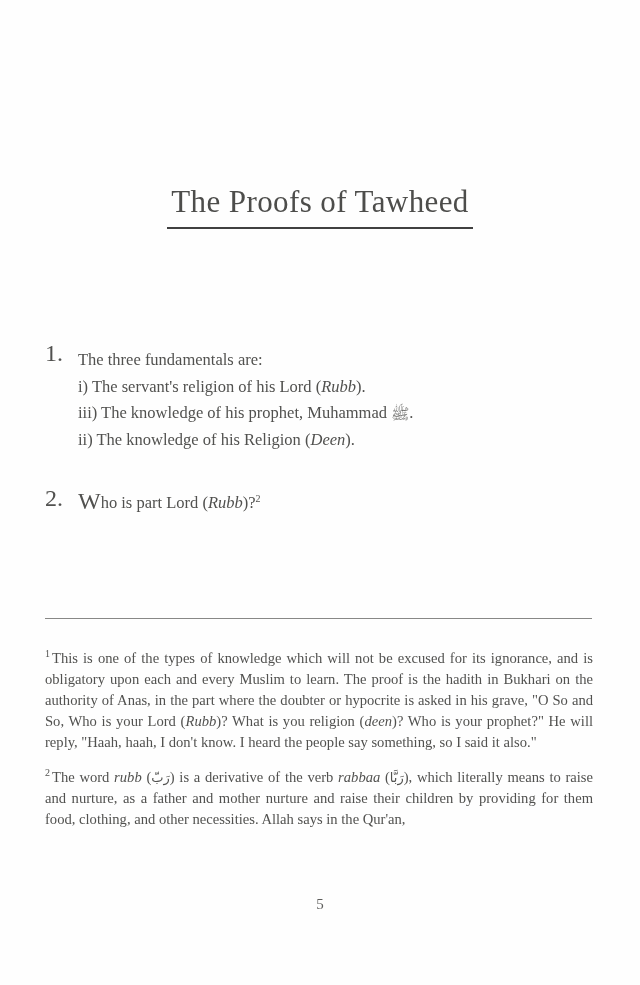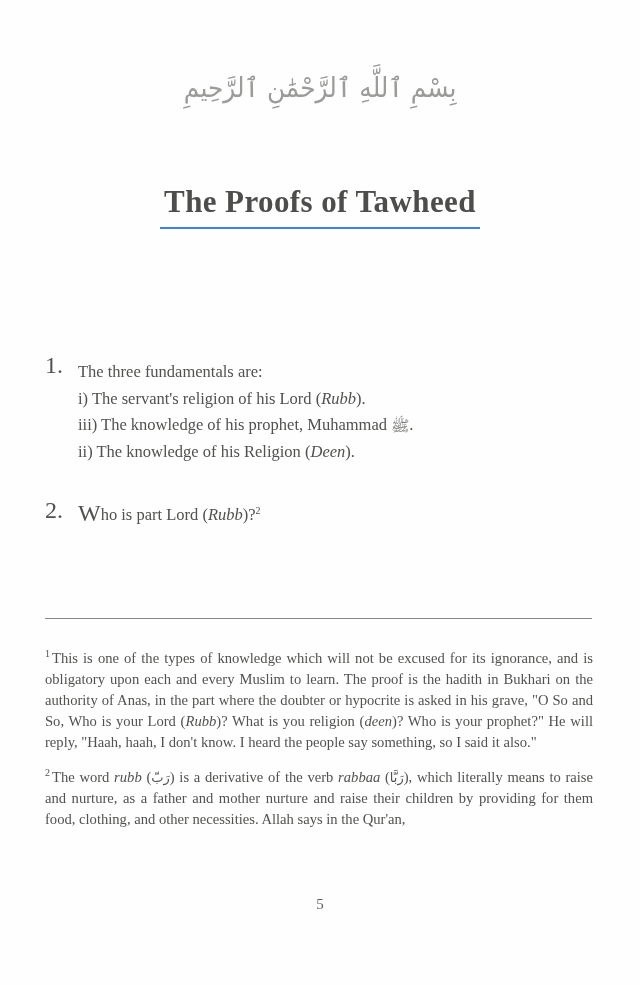--- a/index.html
+++ b/index.html
@@ -47,26 +47,26 @@
   .title-wrap {
     position: absolute;
     top: 163px;
     left: 0;
     width: 640px;
     text-align: center;
   }
   .title {
     display: inline-block;
     font-family: "Liberation Serif", "DejaVu Serif", serif;
-    font-weight: bold;
+    font-weight: normal;
     font-size: 31px;
     letter-spacing: 0.4px;
     color: #4d4d4b;
     padding: 0 4px 7px 4px;
-    border-bottom: 2px solid #3b82f6;
+    border-bottom: 2px solid #404040;
   }
 
   
   .body-col {
     position: absolute;
     left: 45px;
     top: 327px;
     width: 500px;
   }
 
@@ -94,21 +94,21 @@
     vertical-align: -1px;
   }
   sup.fn {
     font-size: 10px;
     vertical-align: super;
     line-height: 0;
   }
 
   .answer-block {
     padding-left: 33px;
-    margin-top: 32px;
+    margin-top: 20px;
   }
   .answer-line {
     font-size: 16.5px;
     line-height: 1.62;
   }
   .it { font-style: italic; }
 
   .salla {
     font-family: "DejaVu Sans", sans-serif;
     font-size: 15px;
@@ -165,23 +165,20 @@
     text-align: center;
     font-size: 15px;
     color: #5d5d5b;
   }
 </style>
 </head>
 <body>
 
 <div class="page">
 
-  <div class="basmala-wrap">
-    <span class="basmala">بِسْمِ ٱللَّهِ ٱلرَّحْمَٰنِ ٱلرَّحِيمِ</span>
-  </div>
 
   <div class="title-wrap">
     <h1 class="title">The Proofs of Tawheed</h1>
   </div>
 
   <div class="body-col">
 
     <div class="q-block">
       <span class="q-num">1.</span>
 

